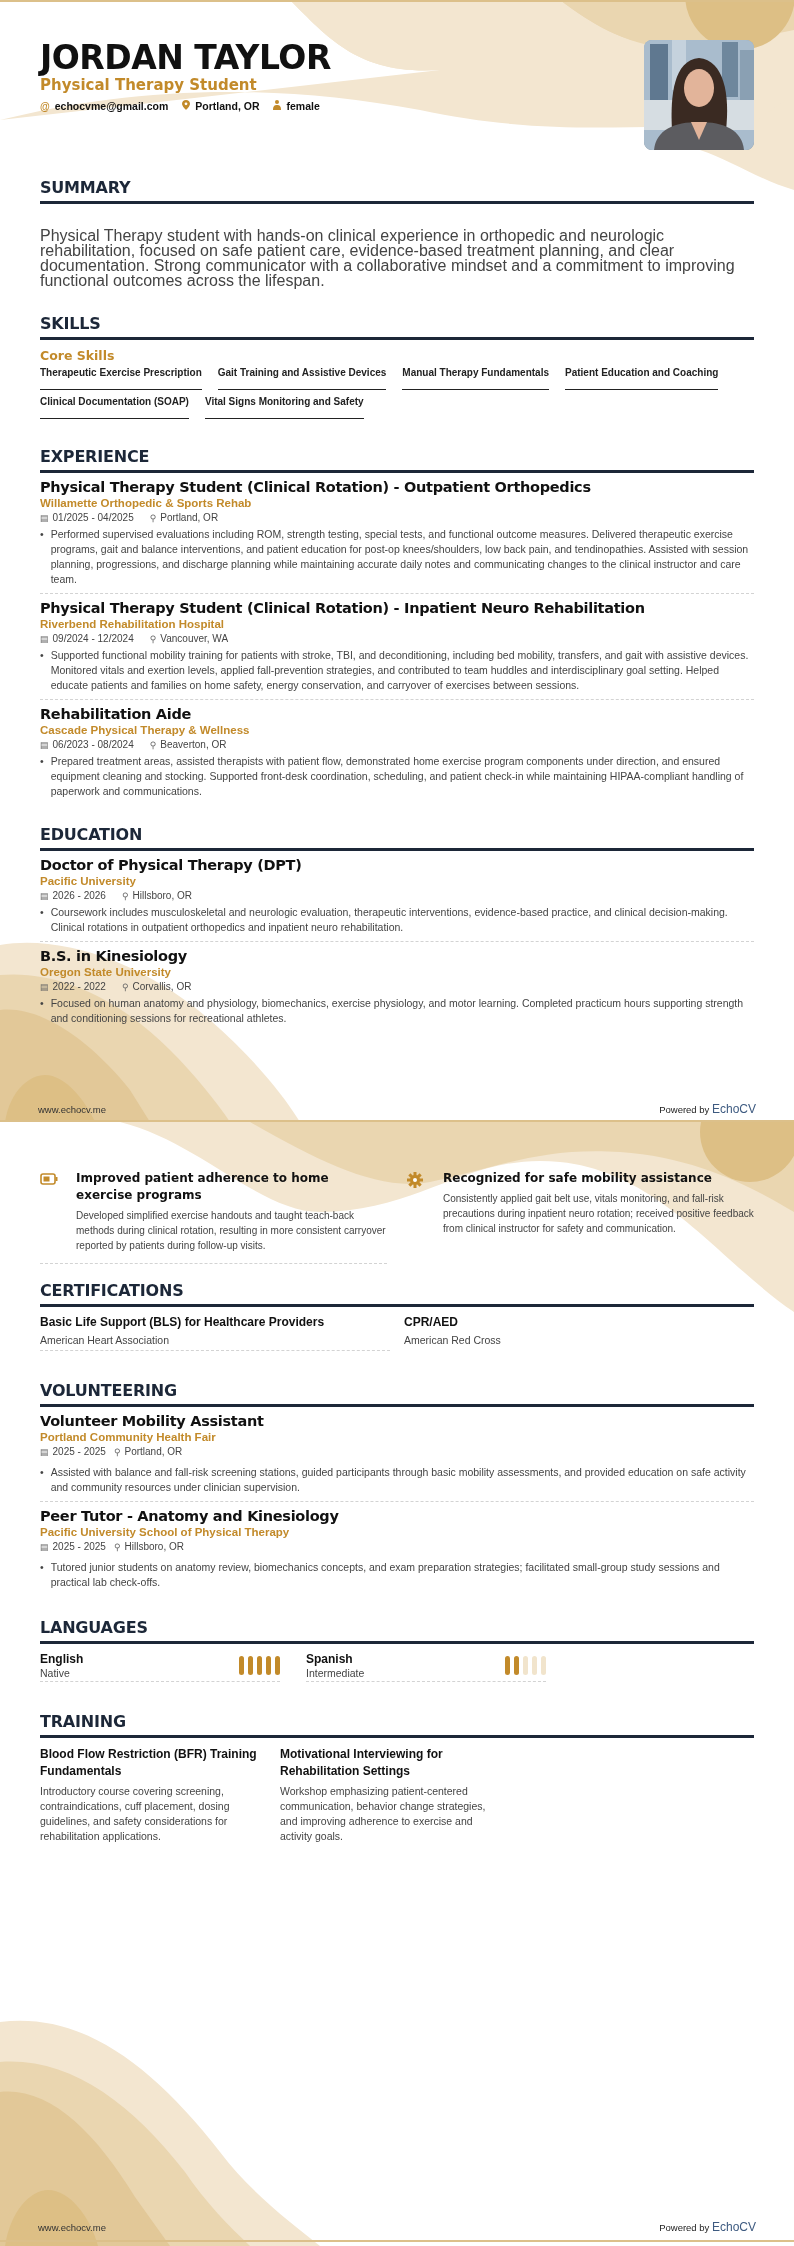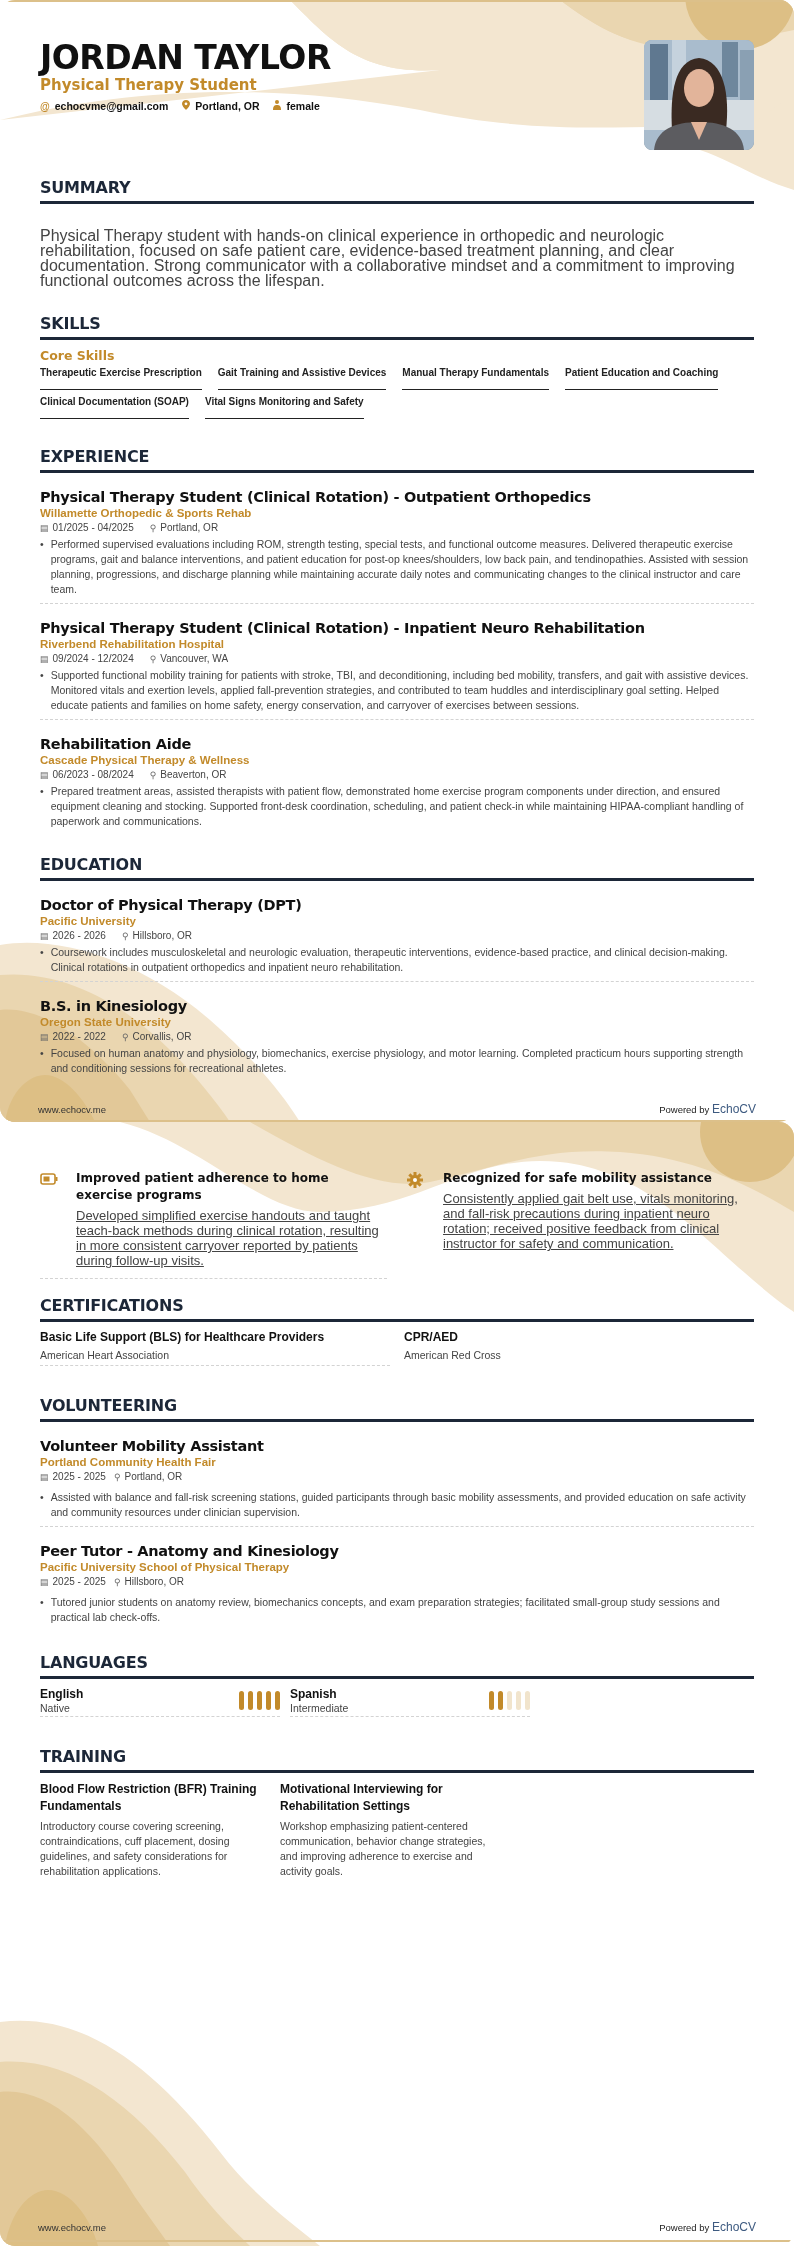--- a/index.html
+++ b/index.html
@@ -1,17 +1,17 @@
 <!DOCTYPE html>
 <html><head>
 <meta charset="utf-8">
 <style>
   * { box-sizing: border-box; margin: 0; padding: 0; }
   body { width: 794px; background: #ffffff; font-family: "Liberation Sans", sans-serif; color: #222; }
-  .page { position: relative; width: 794px; overflow: hidden; background: #fff; border-radius: 15px; }
+  .page { position: relative; width: 794px; overflow: hidden; background: #fff; }
   .page1 { height: 1122px; }
   .page2 { height: 1124px; }
   .bg { position: absolute; left: 0; top: 0; width: 794px; pointer-events: none; z-index: 0; }
   .content { position: relative; z-index: 1; padding: 0 40px; }
   .topbar { position: absolute; left: 0; top: 0; width: 794px; height: 2px; background: #dcc08a; z-index: 2; }
 
   .header { position: relative; height: 170px; }
   .name { position: absolute; left: 40px; top: 38px; font-family: "DejaVu Sans", sans-serif; font-weight: bold; font-size: 33px; color: #111; letter-spacing: -0.5px; }
   .title { position: absolute; left: 40px; top: 76px; font-family: "DejaVu Sans", sans-serif; font-weight: bold; font-size: 15px; color: #c28a2a; }
   .contacts { position: absolute; left: 40px; top: 100px; display: flex; gap: 14px; font-size: 10.5px; font-weight: bold; color: #111; align-items: center; }
@@ -20,50 +20,50 @@
   .photo { position: absolute; left: 644px; top: 40px; width: 110px; height: 110px; border-radius: 8px; overflow: hidden; background: linear-gradient(180deg,#8fa9c2 0%, #b8c8d6 40%, #7a8a95 100%); }
 
   .section { margin-top: 22px; }
   .sec-title { font-family: "DejaVu Sans", sans-serif; font-weight: bold; font-size: 16px; color: #1c2738; padding-bottom: 4px; border-bottom: 3px solid #1c2738; letter-spacing: -0.2px; }
   .summary-text { font-size: 16px; color: #444; line-height: 15px; margin-top: 24px; }
 
   .skill-cat { font-family: "DejaVu Sans", sans-serif; font-size: 12.5px; font-weight: bold; color: #c28a2a; margin-top: 8px; }
   .skills-wrap { display: flex; flex-wrap: wrap; column-gap: 16px; row-gap: 6px; margin-top: 4px; }
   .skill-tag { font-size: 10px; font-weight: bold; color: #222; padding-bottom: 11px; border-bottom: 1.5px solid #222; }
 
-  .entry { padding: 16px 0 6px 0; border-bottom: 1px dashed #d3d3d3; }
+  .entry { padding: 6px 0 6px 0; border-bottom: 1px dashed #d3d3d3; }
   .entry.last { border-bottom: none; }
   .entry-title { font-family: "DejaVu Sans", sans-serif; font-weight: bold; font-size: 14.5px; color: #111; letter-spacing: -0.3px; }
   .entry-org { font-family: Liberation Sans, sans-serif; font-weight: bold; font-size: 11.5px; color: #c28a2a; margin-top: 2px; }
   .entry-meta { display: flex; gap: 16px; font-size: 10px; color: #444; margin-top: 3px; align-items: center; }
   .meta-item { display: flex; align-items: center; gap: 4px; }
   .meta-ic { color: #666; font-size: 9px; }
   .bullet { display: flex; gap: 7px; font-size: 10.5px; color: #444; line-height: 15px; margin-top: 4px; }
   .bullet .dot { flex: 0 0 auto; }
 
   .footer { position: absolute; left: 0; width: 794px; height: 30px; z-index: 2; display: flex; justify-content: space-between; align-items: center; padding: 0 38px; }
   .footer .site { font-size: 9.5px; color: #333; }
   .footer .powered { font-size: 9.5px; color: #222; }
   .footer .brand { font-size: 12px; color: #3d5a80; }
   .footer-line { position: absolute; left: 0; width: 794px; height: 2px; background: #dcc08a; z-index: 2; }
 
   .ach-grid { display: grid; grid-template-columns: 1fr 1fr; column-gap: 20px; margin-top: 48px; }
   .ach { display: flex; gap: 14px; padding-bottom: 10px; }
   .ach.bordered { border-bottom: 1px dashed #d3d3d3; }
   .ach-ic { width: 22px; flex: 0 0 22px; color: #c28a2a; font-size: 14px; padding-top: 2px; }
   .ach-title { font-family: "DejaVu Sans", sans-serif; font-weight: bold; font-size: 12px; color: #111; line-height: 17px; }
-  .ach-desc { font-size: 13px; color: #444; line-height: 15px; margin-top: 4px; text-decoration: underline; }
+  .ach-desc { font-size: 10px; color: #444; line-height: 15px; margin-top: 4px; }
 
   .cert-grid { display: grid; grid-template-columns: 1fr 1fr; column-gap: 14px; margin-top: 8px; }
   .cert { padding-bottom: 4px; }
   .cert.bordered { border-bottom: 1px dashed #d3d3d3; }
   .cert-title { font-size: 12px; font-weight: bold; color: #111; }
   .cert-issuer { font-size: 10.5px; color: #444; margin-top: 5px; }
 
-  .lang-grid { display: grid; grid-template-columns: 240px 240px; column-gap: 10px; margin-top: 8px; }
+  .lang-grid { display: grid; grid-template-columns: 240px 240px; column-gap: 26px; margin-top: 8px; }
   .lang { display: flex; justify-content: space-between; align-items: center; border-bottom: 1px dashed #d3d3d3; padding-bottom: 2px; }
   .lang-name { font-size: 12px; font-weight: bold; color: #111; }
   .lang-level { font-size: 10.5px; color: #444; margin-top: 1px; }
   .bars { display: flex; gap: 4px; }
   .bar { width: 5px; height: 19px; border-radius: 3px; background: #c28a2a; }
   .bar.off { background: #f1e4cc; }
 
   .train-grid { display: grid; grid-template-columns: 220px 220px; column-gap: 20px; margin-top: 8px; }
   .train-title { font-size: 12px; font-weight: bold; color: #111; line-height: 17px; }
   .train-desc { font-size: 10.5px; color: #444; line-height: 15px; margin-top: 4px; }

